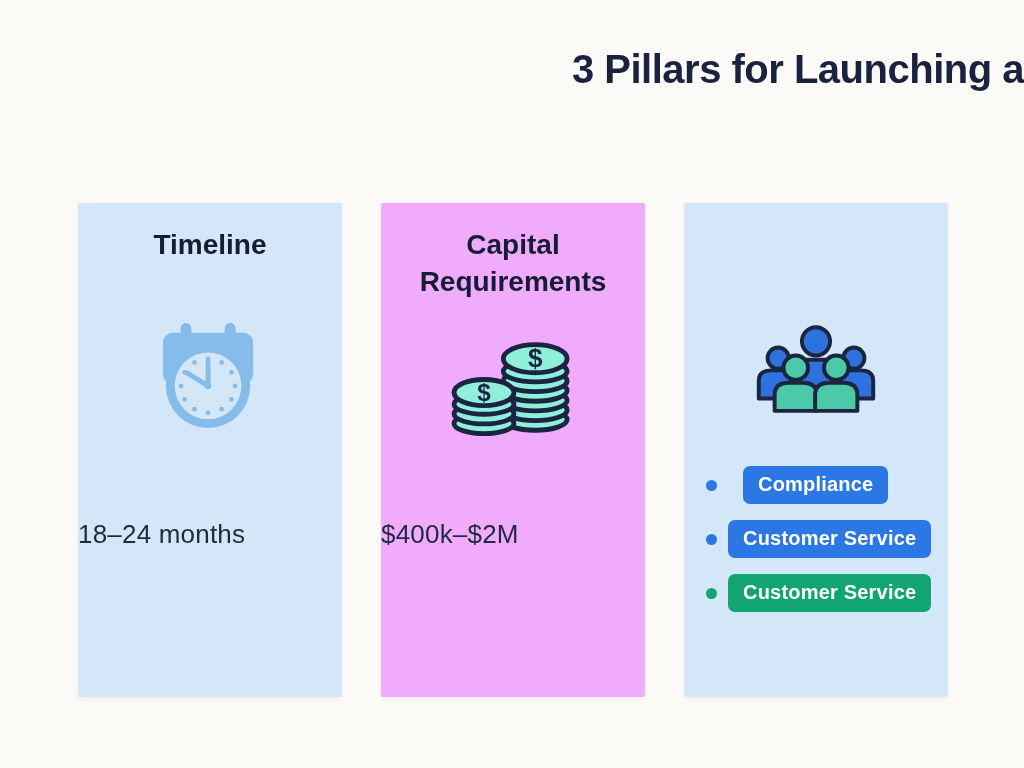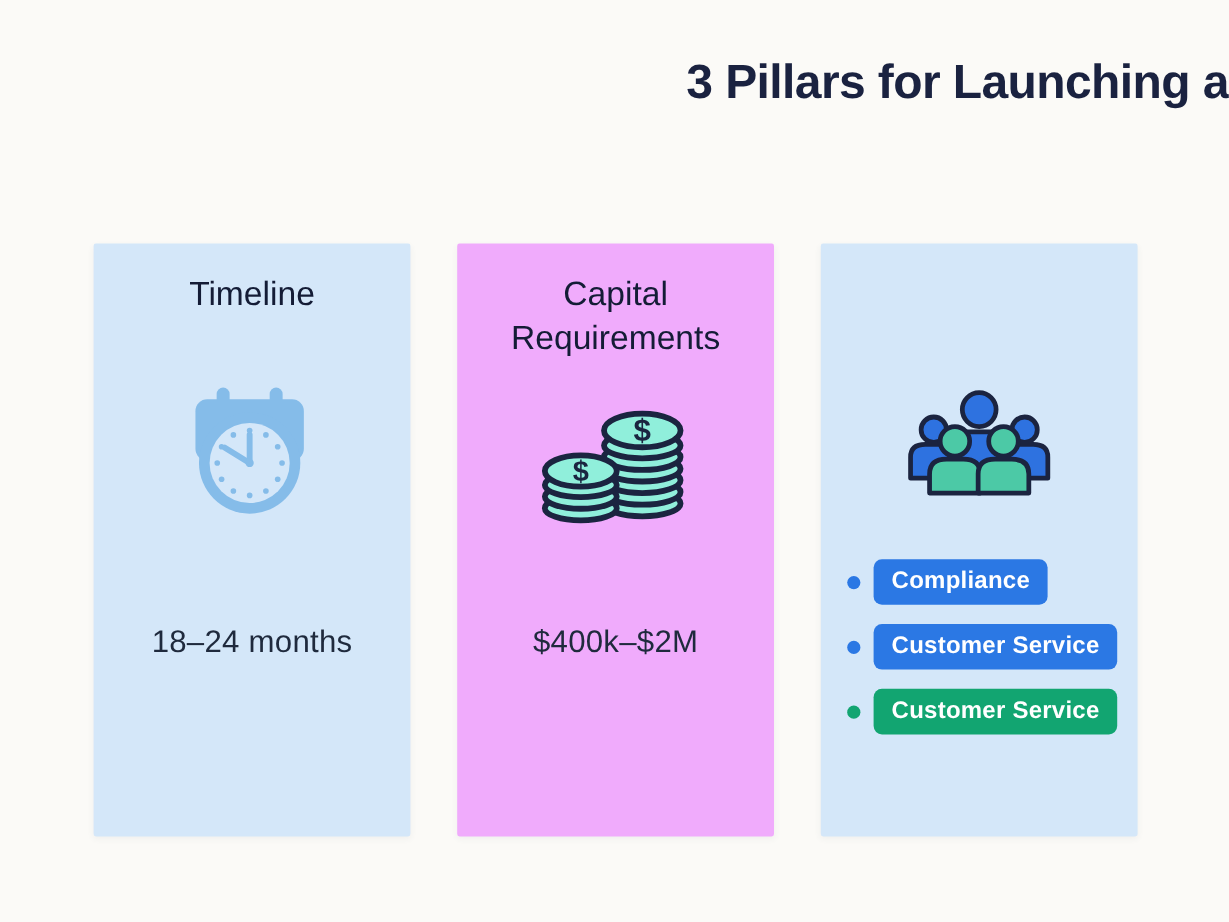--- a/index.html
+++ b/index.html
@@ -31,34 +31,33 @@
     border-radius: 2px;
     box-shadow: 0 2px 5px rgba(60,80,110,0.06);
   }
   .card-blue { background: #d4e7f9; }
   .card-mint { background: #f0abfc; }
   .card-title {
     margin: 24px auto 0 auto;
     width: 210px;
     text-align: center;
     font-size: 28px;
-    font-weight: 400;
+    font-weight: 700;
     line-height: 1.32;
     color: #141c36;
   }
   .icon-wrap {
     position: absolute;
     top: 118px; left: 0; right: 0;
     display: flex;
     justify-content: center;
   }
   .card-value {
     position: absolute;
     top: 316px; left: 0; right: 0;
-    text-align: center;
     font-size: 26px;
     font-weight: 400;
     color: #1f2a3d;
     letter-spacing: 0.2px;
   }
   .badges {
     position: absolute;
     top: 262px; left: 0; right: 0;
     list-style: none;
   }
@@ -81,21 +80,21 @@
     color: #ffffff;
     font-size: 20px;
     font-weight: 700;
     padding: 7px 15px 8px 15px;
     border-radius: 7px;
     letter-spacing: 0.2px;
     white-space: nowrap;
   }
   .badge-blue  { background: #2b78e4; }
   .badge-green { background: #12a571; }
-  .badge-row:first-child .badge { }
+  .badge-row:first-child .badge { margin-left: 15px; }
 </style>
 </head>
 <body>
 
 <h1 class="page-title"><span>3 Pillars for Launching a</span><br></h1>
 
 <div class="cards">
 
   <section class="card card-blue">
     <h2 class="card-title">Timeline</h2>

